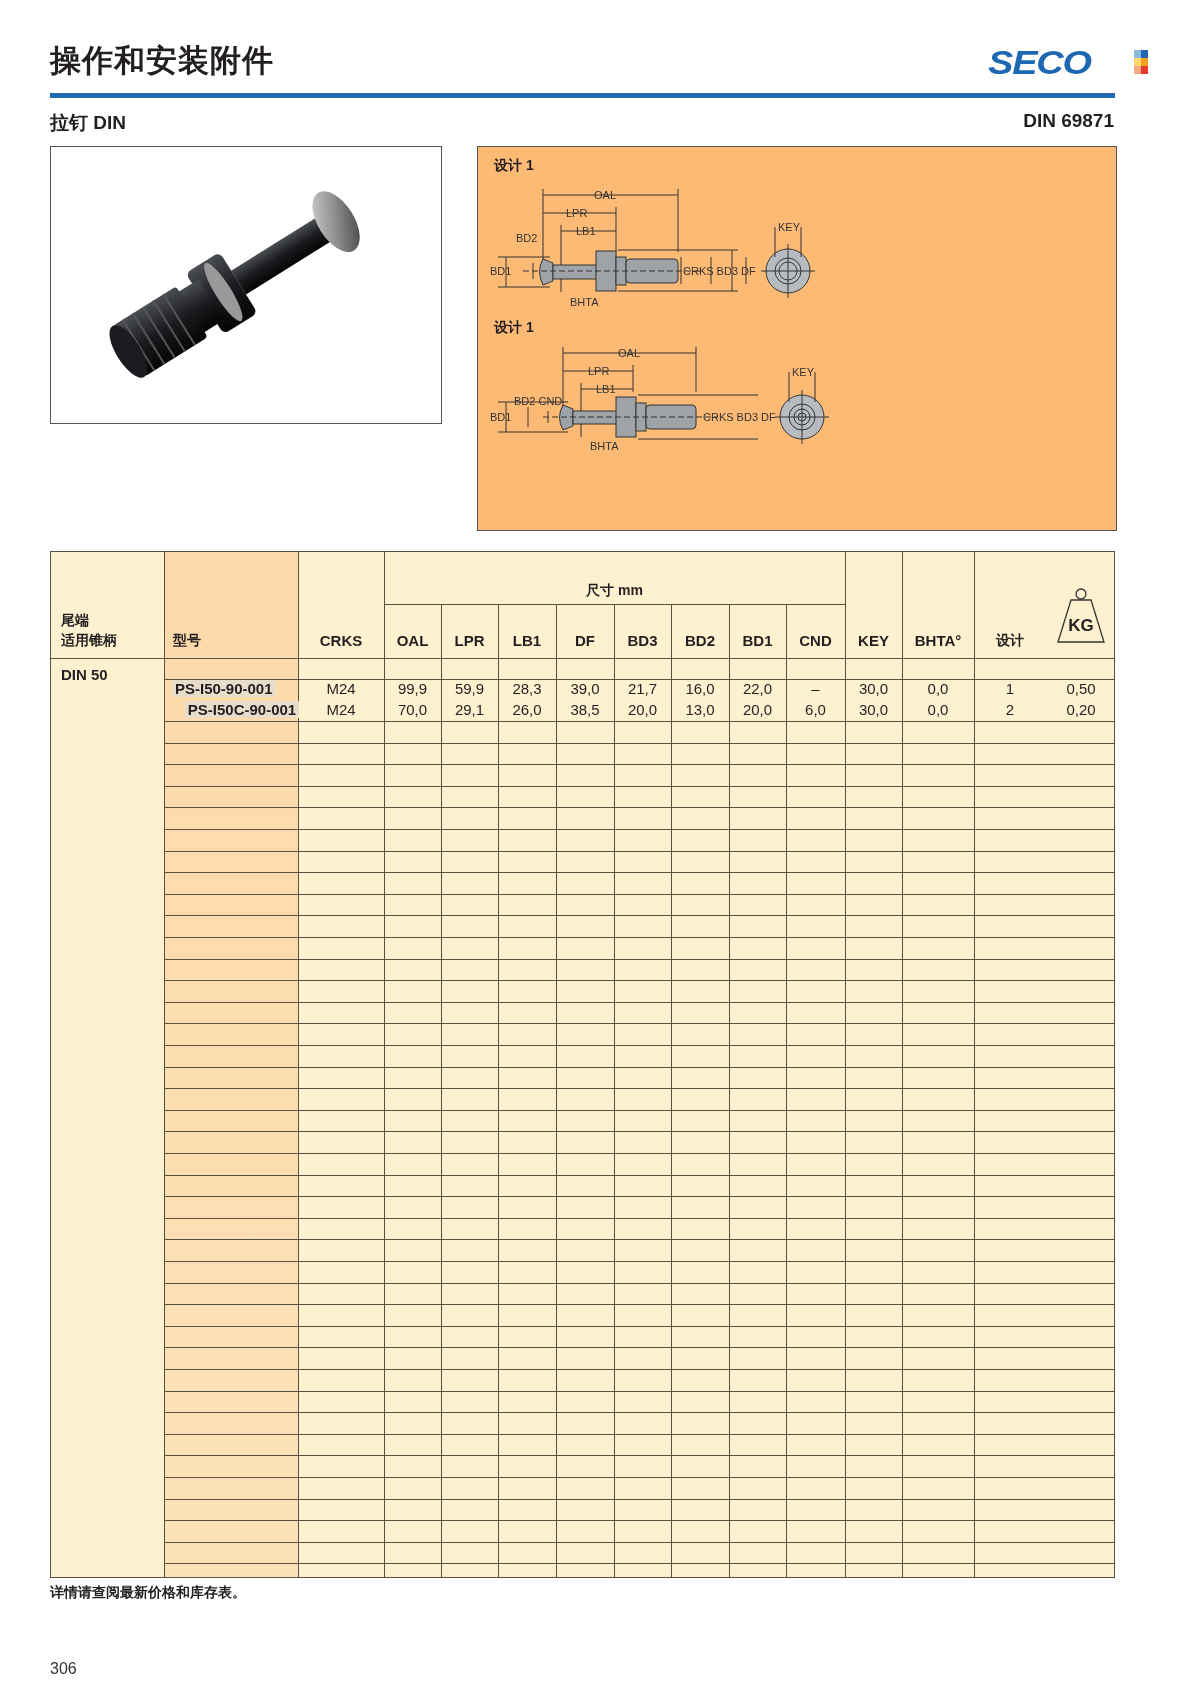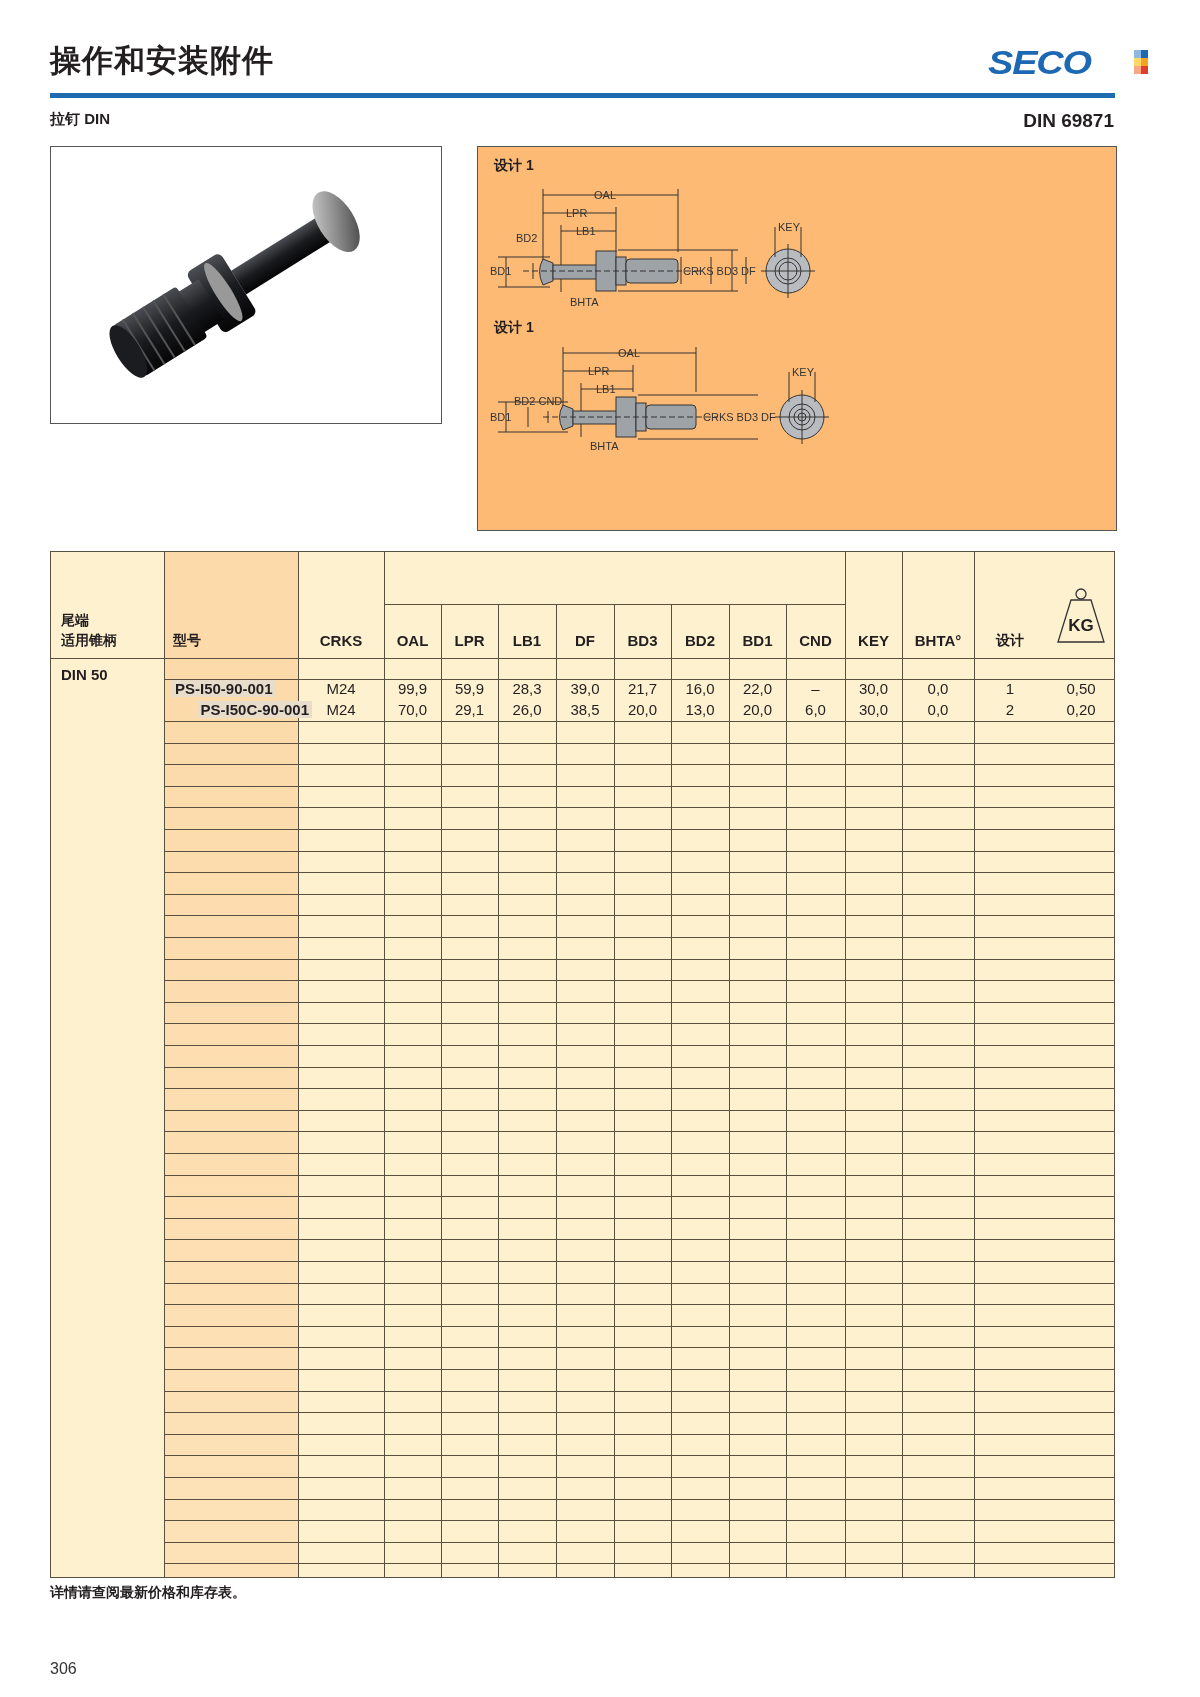--- a/index.html
+++ b/index.html
@@ -3,21 +3,21 @@
 <meta charset="utf-8">
 <style>
   html, body { margin:0; padding:0; background:#fff; }
   body { width:1200px; height:1697px; position:relative; font-family:"Liberation Sans", sans-serif; color:#231f20; overflow:hidden; }
   .abs { position:absolute; }
   #page-title { left:50px; top:40px; font-size:31px; font-weight:bold; font-family:"DejaVu Serif", serif; letter-spacing:1px; }
   #blue-rule { left:50px; top:93px; width:1065px; height:5px; background:#1e6bb0; }
   #logo { left:955px; top:46px; width:160px; height:34px;margin-left:33px; }
   #logo .word { position:absolute; left:0; top:-2px; font-size:33px; font-weight:900; color:#1c68b2; font-style:italic; letter-spacing:-1px; font-family:"Liberation Sans", sans-serif; transform:scaleX(1.15); transform-origin:left; }
   #logo .sq { position:absolute; width:7px; height:8px; }
-  #subtitle { left:50px; top:110px; font-size:15px; font-weight:bold; }
+  #subtitle { left:50px; top:110px; font-size:19px; font-weight:bold; }
   #standard { right:86px; top:110px; font-size:19px; font-weight:bold; }
   #photo-box { left:50px; top:146px; width:390px; height:276px; border:1px solid #555; background:#fff; }
   #diagram-box { left:477px; top:146px; width:638px; height:383px; border:1px solid #555; background:#fdba74; }
   .design-label { position:absolute; font-size:14px; font-weight:bold; }
   .dim { font-size:11px; fill:#333; font-family:"Liberation Sans", sans-serif; }
   #spec-table { left:50px; top:551px; width:1065px; height:1027px; border:1.5px solid #5a5040; background:#fdf1d0; box-sizing:border-box; }
   .vline { position:absolute; top:0; bottom:0; width:1px; background:#5a5040; }
   .hline { position:absolute; height:1px; background:#5a5040; }
   .hcell { position:absolute; font-weight:bold; font-size:15px; text-align:center; }
   .dcell { position:absolute; font-size:15px; text-align:center; height:20px; line-height:20px; }
@@ -187,20 +187,21 @@
 
   <div class="hline" style="left:333px;width:461px;top:52px"></div>
   <div class="hline" style="left:0;right:0;top:106px"></div>
 
   <div class="hcell" style="left:0;width:113px;top:58px;text-align:left;padding-left:10px;font-size:14px;font-family:'DejaVu Serif',serif;line-height:20px">
     <div>尾端</div>
     <div>适用锥柄</div>
   </div>
   <div class="hcell" style="left:122px;top:80px;font-size:14px;font-family:'DejaVu Serif',serif">型号</div>
   <div class="hcell" style="left:247px;width:86px;top:80px">CRKS</div>
+  <div class="hcell" style="left:333px;width:461px;top:30px;font-size:14px">尺寸 mm</div>
   <div class="hcell" style="left:333px;width:57px;top:80px">OAL</div>
   <div class="hcell" style="left:390px;width:57px;top:80px">LPR</div>
   <div class="hcell" style="left:447px;width:58px;top:80px">LB1</div>
   <div class="hcell" style="left:505px;width:58px;top:80px">DF</div>
   <div class="hcell" style="left:563px;width:57px;top:80px">BD3</div>
   <div class="hcell" style="left:620px;width:58px;top:80px">BD2</div>
   <div class="hcell" style="left:678px;width:57px;top:80px">BD1</div>
   <div class="hcell" style="left:735px;width:59px;top:80px">CND</div>
   <div class="hcell" style="left:794px;width:57px;top:80px">KEY</div>
   <div class="hcell" style="left:851px;width:72px;top:80px">BHTA°</div>
@@ -227,21 +228,21 @@
     <div class="dcell" style="left:563px;width:57px">21,7</div>
     <div class="dcell" style="left:620px;width:58px">16,0</div>
     <div class="dcell" style="left:678px;width:57px">22,0</div>
     <div class="dcell" style="left:735px;width:59px">–</div>
     <div class="dcell" style="left:794px;width:57px">30,0</div>
     <div class="dcell" style="left:851px;width:72px">0,0</div>
     <div class="dcell" style="left:923px;width:72px">1</div>
     <div class="dcell" style="left:995px;width:70px">0,50</div>
   </div>
   <div style="position:absolute;left:0;right:0;top:148px;height:20px">
-    <div class="dcell" style="left:113px;width:148px;text-align:right;padding-left:8px;box-sizing:border-box"><span class="model-hl">PS-I50C-90-001</span></div>
+    <div class="dcell" style="left:113px;width:148px;text-align:center;padding-left:8px;box-sizing:border-box"><span class="model-hl">PS-I50C-90-001</span></div>
     <div class="dcell" style="left:247px;width:86px">M24</div>
     <div class="dcell" style="left:333px;width:57px">70,0</div>
     <div class="dcell" style="left:390px;width:57px">29,1</div>
     <div class="dcell" style="left:447px;width:58px">26,0</div>
     <div class="dcell" style="left:505px;width:58px">38,5</div>
     <div class="dcell" style="left:563px;width:57px">20,0</div>
     <div class="dcell" style="left:620px;width:58px">13,0</div>
     <div class="dcell" style="left:678px;width:57px">20,0</div>
     <div class="dcell" style="left:735px;width:59px">6,0</div>
     <div class="dcell" style="left:794px;width:57px">30,0</div>

